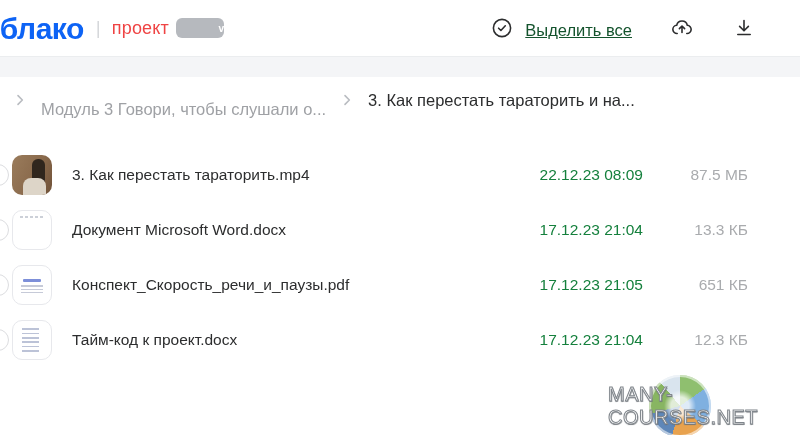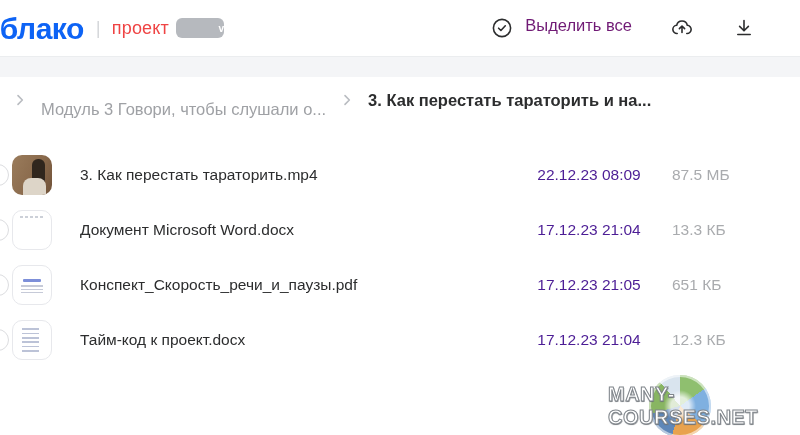--- a/index.html
+++ b/index.html
@@ -11,40 +11,40 @@
     border-bottom:1px solid #ebedef; position:relative; }
   .logo { font-size:30px; font-weight:700; color:#0d63f5; letter-spacing:-0.5px;
     margin-left:-18px; line-height:57px; }
   .logo-sep { color:#d6d8db; font-size:19px; font-weight:300; margin:0 11px 0 12px; }
   .project-label { color:#ef4444; font-size:18px; font-weight:500; letter-spacing:.2px; }
   .vk-badge { display:inline-flex; align-items:center; justify-content:center;
     width:20px; height:20px; border-radius:6px; background:#b6b9be; color:#fff;
     font-size:10px; font-weight:700; margin-left:7px; vertical-align:middle;padding-left:48px; }
   .spacer { flex:1; }
   .actions { display:flex; align-items:center; gap:38px; margin-right:44px; }
-  .action-btn { display:flex; align-items:flex-start; gap:11px; font-size:16.5px;
-    color:#701a75; background:none; border:none; cursor:pointer; white-space:nowrap;
-    font-family:inherit; }
+  .action-btn { display:flex; align-items:flex-end; gap:11px; font-size:16.5px;
+    color:#14532d; background:none; border:none; cursor:pointer; white-space:nowrap;
+    font-family:inherit;text-decoration:underline; }
   .action-btn svg { display:block; }
 
   
   .page-strip { height:20px; background:#f4f5f7; }
 
   
   .breadcrumb { display:flex; align-items:center; gap:13px; padding:12px 12px 0 12px;
     height:34px; font-size:16.5px; }
   .crumb { white-space:nowrap; overflow:hidden; text-overflow:ellipsis; }
   .crumb.muted { color:#9fa1a5; font-weight:500;margin-top:19px; }
-  .crumb.active { color:#2c2d2e; font-weight:700; }
+  .crumb.active { color:#2c2d2e; font-weight:400; }
   .chev svg { display:block; }
 
   
   .file-list { margin-top:36px; }
   .file-row { height:55px; display:flex; align-items:center; position:relative;
-    padding:0 23px 0 12px; cursor:pointer;gap:8px; }
+    padding:0 52px 0 12px; cursor:pointer; }
   .row-check { position:absolute; left:-13px; top:50%; transform:translateY(-50%);
     width:22px; height:22px; border-radius:50%; border:1.5px solid #dcdde0; background:#fff; }
   .thumb { width:40px; height:40px; border-radius:10px; flex:0 0 40px; margin-right:20px;
     position:relative; overflow:hidden; }
   .thumb-video { background:linear-gradient(115deg,#9a7c5c,#8a6a4c 55%,#6f5138); }
   .thumb-video::before { content:""; position:absolute; left:20px; top:4px; width:13px;
     height:25px; background:#30261d; border-radius:6px 6px 4px 4px; }
   .thumb-video::after { content:""; position:absolute; left:11px; top:23px; width:23px;
     height:17px; background:#ddd5c8; border-radius:8px 8px 0 0; }
   .thumb-doc, .thumb-pdf, .thumb-doclist { background:#fff; border:1px solid #e7e8ec; }
@@ -52,34 +52,34 @@
     height:2.5px; background:repeating-linear-gradient(90deg,#ccd0d8 0 3px,transparent 3px 5px); }
   .thumb-pdf::before { content:""; position:absolute; left:10px; right:10px; top:13px;
     height:3px; background:#7d8fd9; border-radius:1px; }
   .thumb-pdf::after { content:""; position:absolute; left:8px; right:8px; top:19px;
     height:9px; background:repeating-linear-gradient(#c6cad8 0 1.5px,transparent 1.5px 3.5px); }
   .thumb-doclist::before { content:""; position:absolute; left:9px; right:12px; top:7px;
     height:27px; background:repeating-linear-gradient(#b0b8d0 0 1.5px,transparent 1.5px 4.5px);
     opacity:.85; }
   .file-name { flex:1; font-size:15.5px; color:#2c2d2e; white-space:nowrap;
     overflow:hidden; text-overflow:ellipsis; }
-  .file-date { width:150px; text-align:center; font-size:15.5px; color:#4c1d95; }
-  .file-size { width:105px; font-size:15.5px; color:#a9abae; }
+  .file-date { width:150px; text-align:right; font-size:15.5px; color:#15803d; }
+  .file-size { width:105px; text-align:right; font-size:15.5px; color:#a9abae; }
 
   
   .watermark { position:absolute; right:8px; bottom:-4px; width:224px; height:66px;
     display:flex; align-items:center; justify-content:center; pointer-events:none; }
   .wm-globe { position:absolute; left:50%; top:50%; transform:translate(-50%,-50%);
     width:62px; height:62px; border-radius:50%;
     background:
       radial-gradient(circle at 50% 50%, rgba(255,255,255,.75) 0 9px, rgba(255,255,255,0) 16px),
       conic-gradient(#8fbf6f 0 55deg,#7fb0e0 55deg 130deg,#e8a24e 130deg 195deg,
         #5f87b8 195deg 255deg,#88b562 255deg 320deg,#d9e4ee 320deg 360deg);
     box-shadow:inset 0 0 0 2px rgba(255,255,255,.55); }
-  .wm-text { position:relative; z-index:1; font-size:20px; font-weight:700; color:#fff;
+  .wm-text { position:relative; z-index:1; font-size:20px; font-weight:400; color:#fff;
     letter-spacing:.5px; -webkit-text-stroke:1px #80868c;
     text-shadow:0 1px 1px rgba(70,75,80,.55), 1px 1px 0 rgba(110,115,120,.45);padding-left:40px; }
 </style>
 </head>
 <body>
 
 <div class="header">
   <span class="logo">облако</span>
   <span class="logo-sep">|</span>
   <span class="project-label">проект</span>

